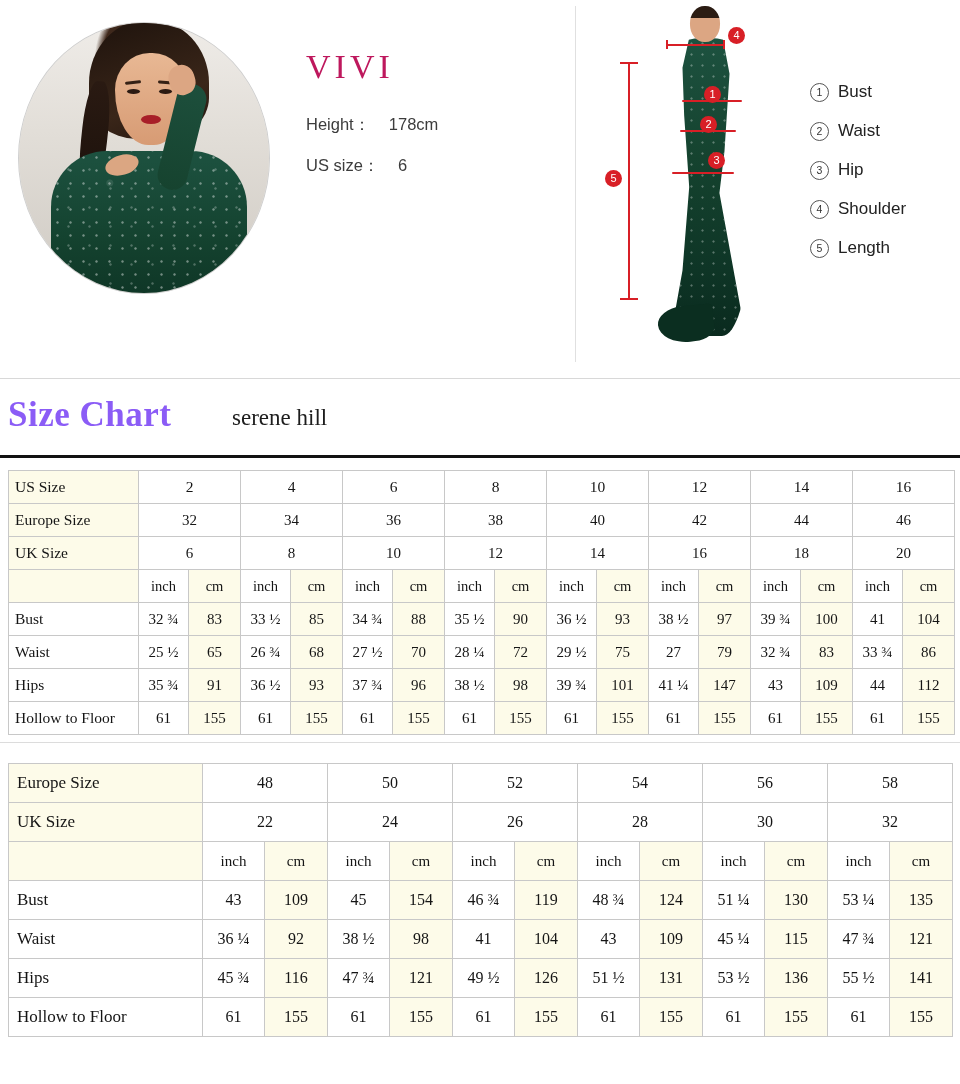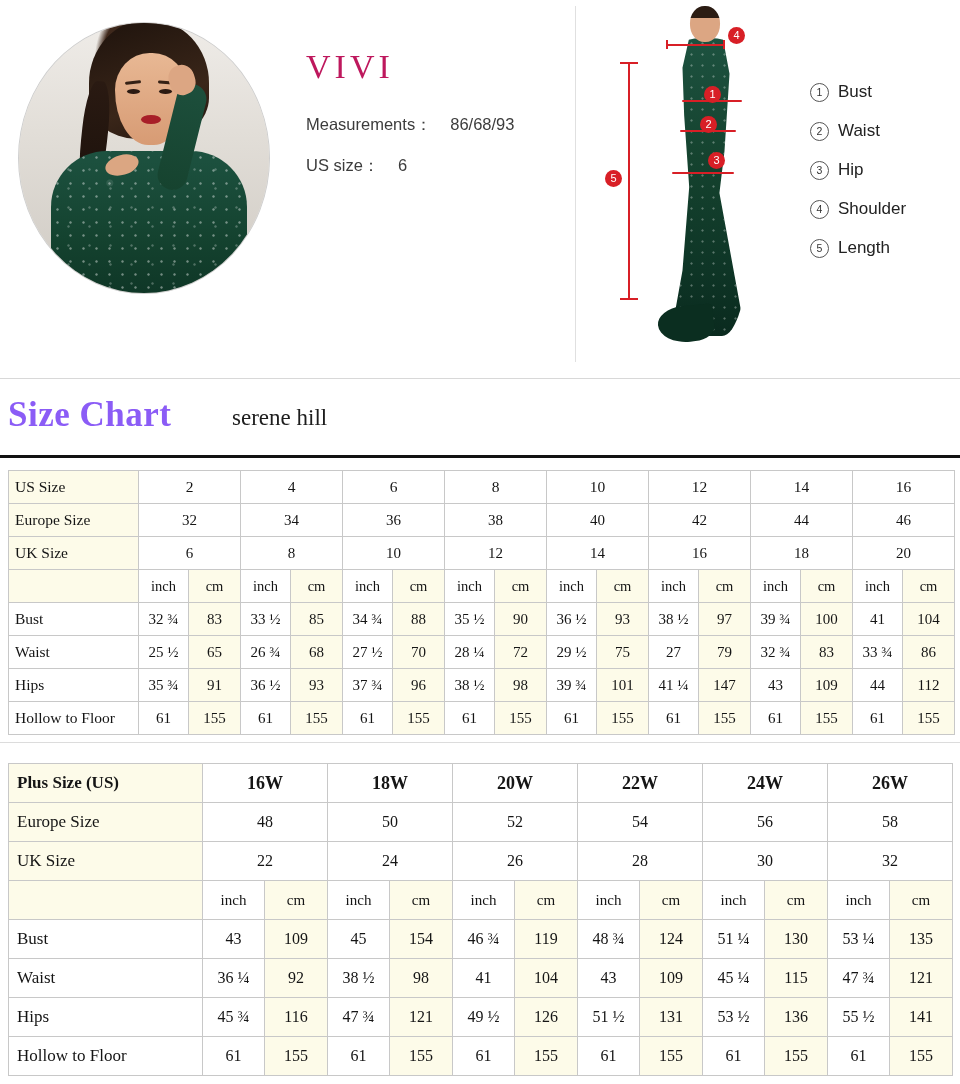--- a/index.html
+++ b/index.html
@@ -355,22 +355,22 @@
         <div class="shoulder-cut"></div>
         <div class="arm"></div>
         <div class="hand"></div>
       </div>
     </div>
 
     <div class="model-info">
       <div class="model-name">VIVI</div>
 
       <div class="spec-row">
-        <span class="spec-label">Measurements：</span>
-        <span class="spec-value">86/68/93</span>
+        <span class="spec-label">Height：</span>
+        <span class="spec-value">178cm</span>
       </div>
       <div class="spec-row">
         <span class="spec-label">US size：</span>
         <span class="spec-value">6</span>
       </div>
     </div>
 
     <div class="divider-v"></div>
 
     <div class="figure-wrap">
@@ -598,29 +598,20 @@
           <col style="width:63px">
         <col style="width:62px">
           <col style="width:63px">
         <col style="width:62px">
           <col style="width:63px">
         <col style="width:62px">
           <col style="width:63px">
       </colgroup>
       <tbody>
         <tr>
-          <td class="rowhead tinted plushead">Plus Size (US)</td>
-          <td class="white sizehead" colspan="2">16W</td>
-          <td class="white sizehead" colspan="2">18W</td>
-          <td class="white sizehead" colspan="2">20W</td>
-          <td class="white sizehead" colspan="2">22W</td>
-          <td class="white sizehead" colspan="2">24W</td>
-          <td class="white sizehead" colspan="2">26W</td>
-        </tr>
-        <tr>
           <td class="rowhead tinted">Europe Size</td>
           <td class="white" colspan="2">48</td>
           <td class="white" colspan="2">50</td>
           <td class="white" colspan="2">52</td>
           <td class="white" colspan="2">54</td>
           <td class="white" colspan="2">56</td>
           <td class="white" colspan="2">58</td>
         </tr>
         <tr>
           <td class="rowhead tinted">UK Size</td>

